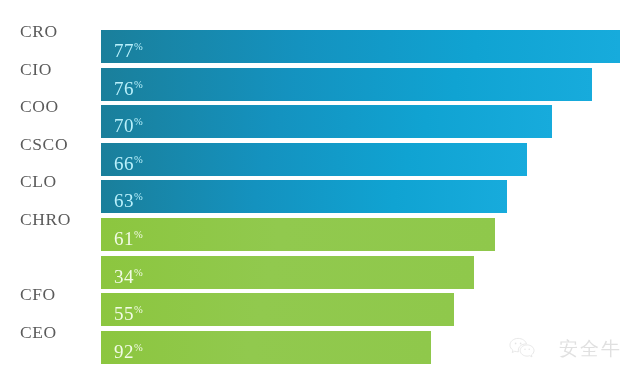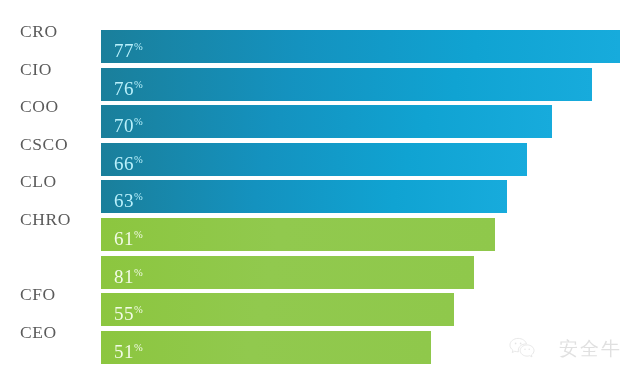--- a/index.html
+++ b/index.html
@@ -157,33 +157,33 @@
         </div>
       </div>
       <div class="row">
         <div class="row-label">CHRO</div>
         <div class="bar green" style="width: 394px;">
           <div class="bar-value"><span>61</span><span class="pct">%</span></div>
         </div>
       </div>
       <div class="row">
         <div class="bar green" style="width: 373px;">
-          <div class="bar-value"><span>81</span><span class="pct">%</span></div>
+          <div class="bar-value"><span>34</span><span class="pct">%</span></div>
         </div>
       </div>
       <div class="row">
         <div class="row-label">CFO</div>
         <div class="bar green" style="width: 353px;">
           <div class="bar-value"><span>55</span><span class="pct">%</span></div>
         </div>
       </div>
       <div class="row">
         <div class="row-label">CEO</div>
         <div class="bar green" style="width: 330px;">
-          <div class="bar-value"><span>51</span><span class="pct">%</span></div>
+          <div class="bar-value"><span>92</span><span class="pct">%</span></div>
         </div>
       </div>
     </div>
 
   <div id="watermark">
     <span class="wm-icon">
       <svg class="wm-icon" viewBox="0 0 32 26" xmlns="http://www.w3.org/2000/svg" aria-hidden="true">
         <path d="M11.2 1.2C5.6 1.2 1.2 4.9 1.2 9.4c0 2.5 1.4 4.8 3.6 6.3L4 18.6l3.1-1.6c1.2.4 2.6.6 4.1.6h.6c-.2-.6-.3-1.3-.3-1.9 0-4.3 4.2-7.7 9.4-7.7h.6C20.8 4.3 16.5 1.2 11.2 1.2z" fill="none" stroke="#b5b5b5" stroke-width="1.1"></path>
         <circle cx="8.1" cy="7.4" r="1.05" fill="#b5b5b5"></circle>
         <circle cx="14.3" cy="7.4" r="1.05" fill="#b5b5b5"></circle>

